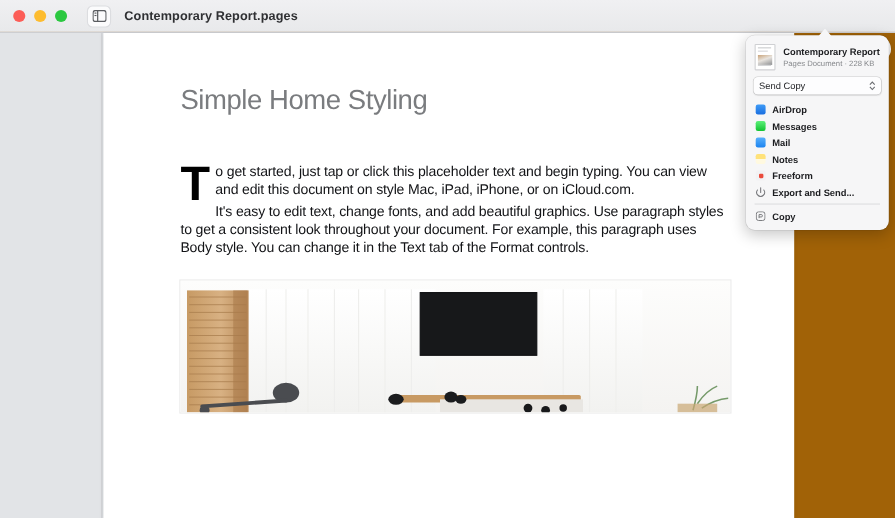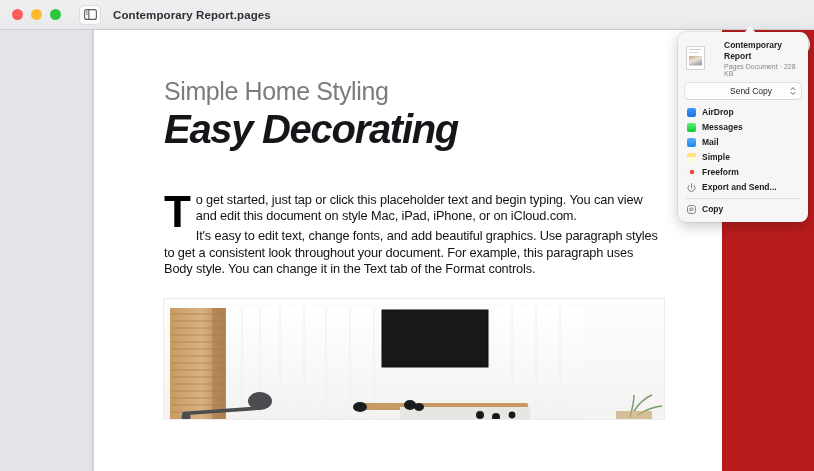--- a/index.html
+++ b/index.html
@@ -2,21 +2,21 @@
 <html><head>
 <meta charset="utf-8">
 <style>
   * { box-sizing: border-box; margin: 0; padding: 0; }
   html, body {
     width: 814px; height: 471px;
     overflow: hidden;
     font-family: "Liberation Sans", sans-serif;
     background: #dfe1e4;
   }
-  .window { position: relative; width: 814px; height: 471px; background: #b91c1c; padding-left: 16px; }
+  .window { position: relative; width: 814px; height: 471px; background: #a16207; padding-left: 16px; }
 
   
   .titlebar {
     position: absolute; top: 0; left: 0; width: 814px; height: 30px;
     background: linear-gradient(#f0f0f2, #e8e9eb);
     border-bottom: 1px solid #cdced1;
     display: flex; align-items: center;
   }
   .traffic { display: flex; gap: 8px; margin-left: 12px; }
   .tl { width: 11px; height: 11px; border-radius: 50%; }
@@ -99,40 +99,40 @@
   .popover {
     position: absolute; top: 32px; left: 678px; width: 130px;
     background: #f6f6f7; border-radius: 8px;
     box-shadow: 0 4px 14px rgba(0,0,0,.22), 0 0 0 .5px rgba(0,0,0,.12);
     padding: 5px 0 5px 0; z-index: 20;
   }
   .pop-arrow {
     position: absolute; top: -6px; left: 66px; width: 12px; height: 7px;
     background: #f6f6f7; clip-path: polygon(50% 0, 100% 100%, 0 100%);
   }
-  .pop-head { display: flex; align-items: center; gap: 19px; padding: 3px 8px 6px 8px; }
+  .pop-head { display: flex; align-items: center; gap: 7px; padding: 3px 8px 6px 8px; }
   .pop-thumb {
     width: 19px; height: 24px; background: #fff; border: .5px solid #cfd0d3;
     border-radius: 1px; position: relative; overflow: hidden; flex: none;
   }
   .pop-thumb .tl1 { position: absolute; top: 2px; left: 2px; right: 3px; height: 1px; background: #c9cacc; }
   .pop-thumb .tl2 { position: absolute; top: 5px; left: 2px; width: 9px; height: 1px; background: #d4d5d7; }
   .pop-thumb .timg { position: absolute; top: 9px; left: 2px; right: 2px; height: 9px;
                      background: linear-gradient(160deg,#c9a278 0%, #e8e4df 45%, #8d8f92 100%); }
   .pop-thumb .tl3 { position: absolute; bottom: 3px; left: 2px; right: 3px; height: 1px; background: #d4d5d7; }
   .pop-title { font-size: 8.5px; font-weight: bold; color: #1c1d20; line-height: 1.25; }
   .pop-sub { font-size: 7px; color: #86888c; margin-top: 1.5px; }
 
   .pop-select {
     margin: 0 7px 6px 7px; height: 16px; background: #fdfdfe;
     border-radius: 4px; box-shadow: 0 0 0 .5px rgba(0,0,0,.16), 0 .5px 1px rgba(0,0,0,.07);
     display: flex; align-items: center; justify-content: space-between;
     padding: 0 5px;
   }
-  .pop-select-label { font-size: 8.5px; color: #1c1d20; margin-left: 40px; }
+  .pop-select-label { font-size: 8.5px; color: #1c1d20; }
   .sep { height: 1px; background: #dcdde0; margin: 3px 8px; }
 
   .mi { display: flex; align-items: center; gap: 6px; padding: 2.5px 9px; font-weight: bold; }
   .mi-label { font-size: 8.5px; color: #1c1d20; white-space: nowrap; }
   .mi-ico { width: 9px; height: 9px; border-radius: 2px; flex: none;
             display: flex; align-items: center; justify-content: center; }
   .ico-airdrop { background: linear-gradient(#3f9bf7,#1a6fe0); }
   .ico-mail { background: linear-gradient(#58b0fb,#1d84f0); }
   .ico-messages { background: linear-gradient(#5df07a,#13c432); }
   .ico-notes { background: linear-gradient(#ffe27a 0 50%, #fff9e0 50% 100%); }
@@ -280,21 +280,20 @@
 
     </div>
   </div>
 
   <div class="canvas">
     <div class="thumbpane"></div>
 
     <div class="page">
       <div class="doc">
         <div class="eyebrow">Simple Home Styling</div>
-        <div class="headline">Easy Decorating</div>
         <div class="bodywrap">
           <p class="para first">To get started, just tap or click this placeholder text and begin typing. You can view and edit this document on style Mac, iPad, iPhone, or on iCloud.com.</p>
           <p class="para second">It's easy to edit text, change fonts, and add beautiful graphics. Use paragraph styles to get a consistent look throughout your document. For example, this paragraph uses Body style. You can change it in the Text tab of the Format controls.</p>
         </div>
         <div class="photo">
           <svg width="500" height="120" viewBox="0 0 500 120">
             <defs>
               <linearGradient id="wall" x1="0" y1="0" x2="0" y2="1">
                 <stop offset="0%" stop-color="#fdfdfc"></stop>
                   <stop offset="100%" stop-color="#f4f3f1"></stop>
@@ -401,21 +400,21 @@
     <div class="mi">
       <span class="mi-ico ico-messages"></span>
       <span class="mi-label">Messages</span>
     </div>
     <div class="mi">
       <span class="mi-ico ico-mail"></span>
       <span class="mi-label">Mail</span>
     </div>
     <div class="mi">
       <span class="mi-ico ico-notes"></span>
-      <span class="mi-label">Simple</span>
+      <span class="mi-label">Notes</span>
     </div>
     <div class="mi">
       <span class="mi-ico ico-freeform"></span>
       <span class="mi-label">Freeform</span>
     </div>
     <div class="mi">
       <svg class="mi-glyph" viewBox="0 0 10 10">
         <path d="M5 0.8 L5 5.6" stroke="#4a4c50" stroke-width="1.1" stroke-linecap="round"></path>
         <path d="M1.8 3 A4 4 0 1 0 8.2 3" fill="none" stroke="#4a4c50" stroke-width="1.1" stroke-linecap="round"></path>
       </svg>

